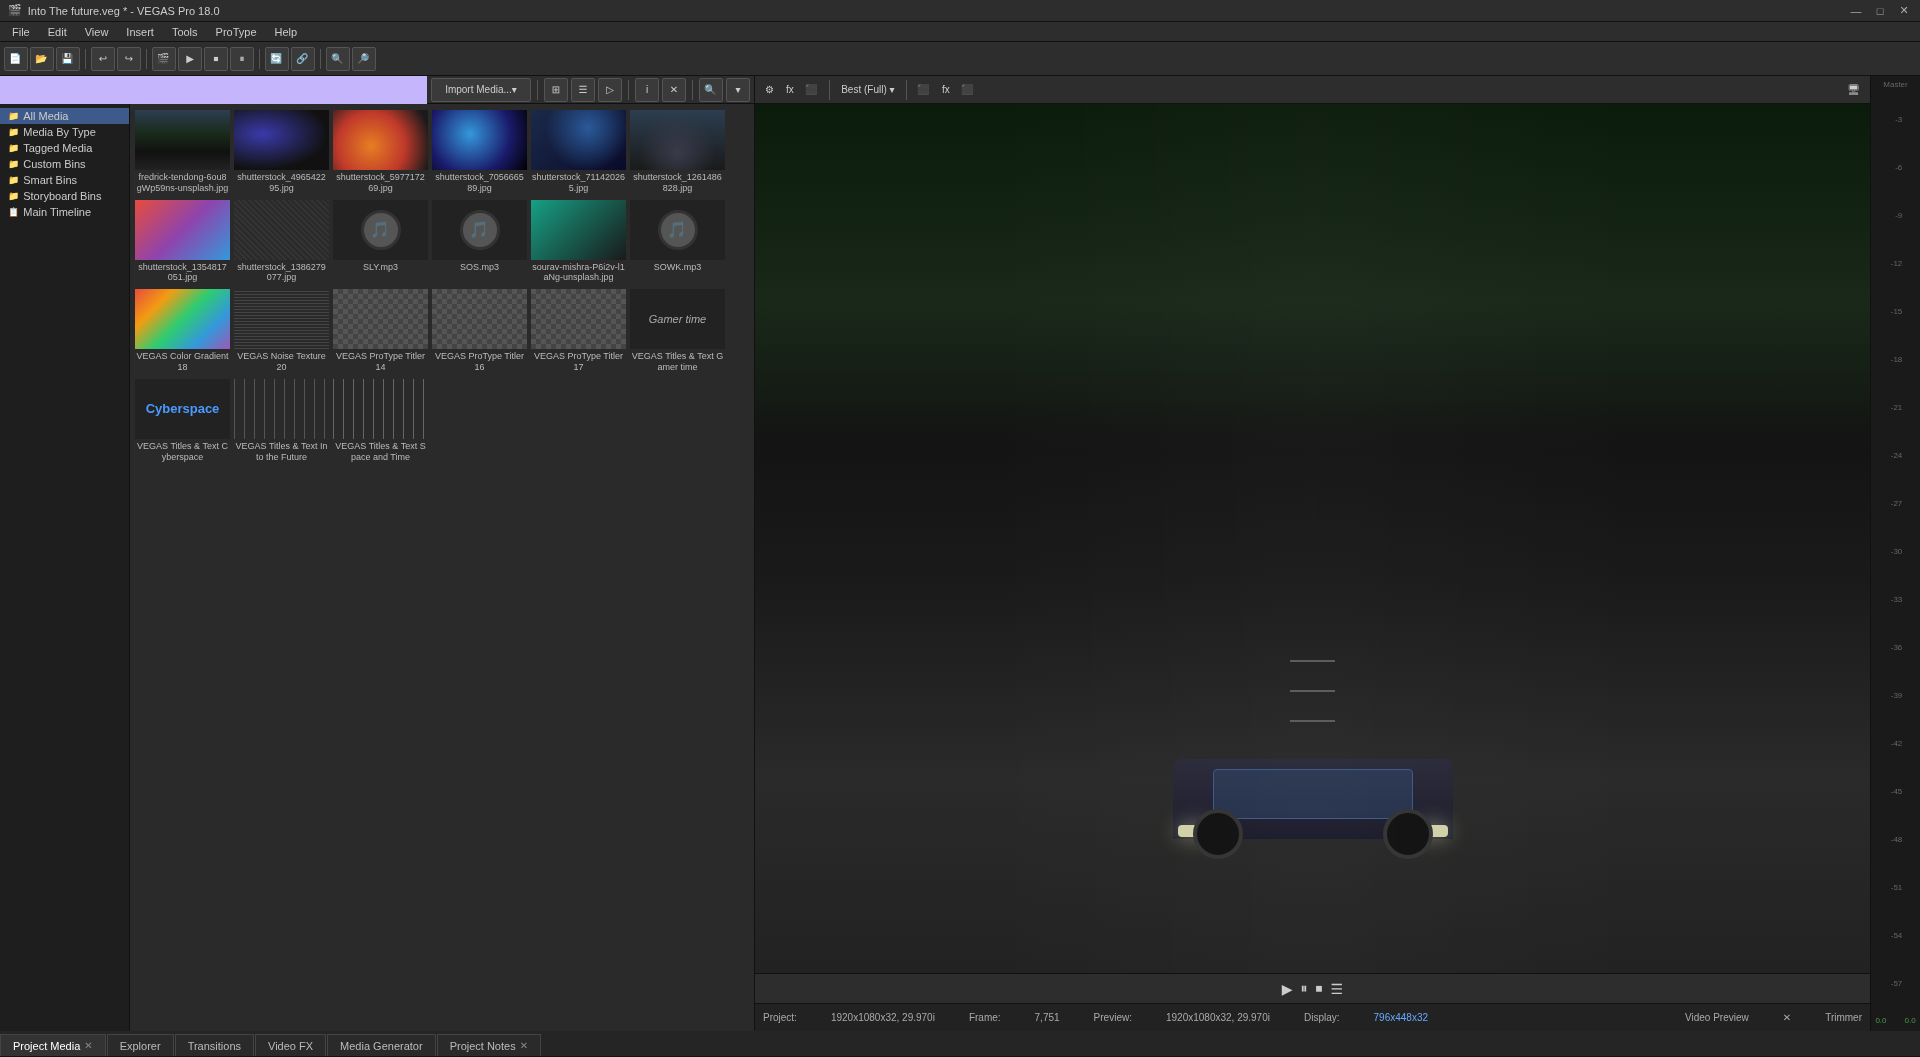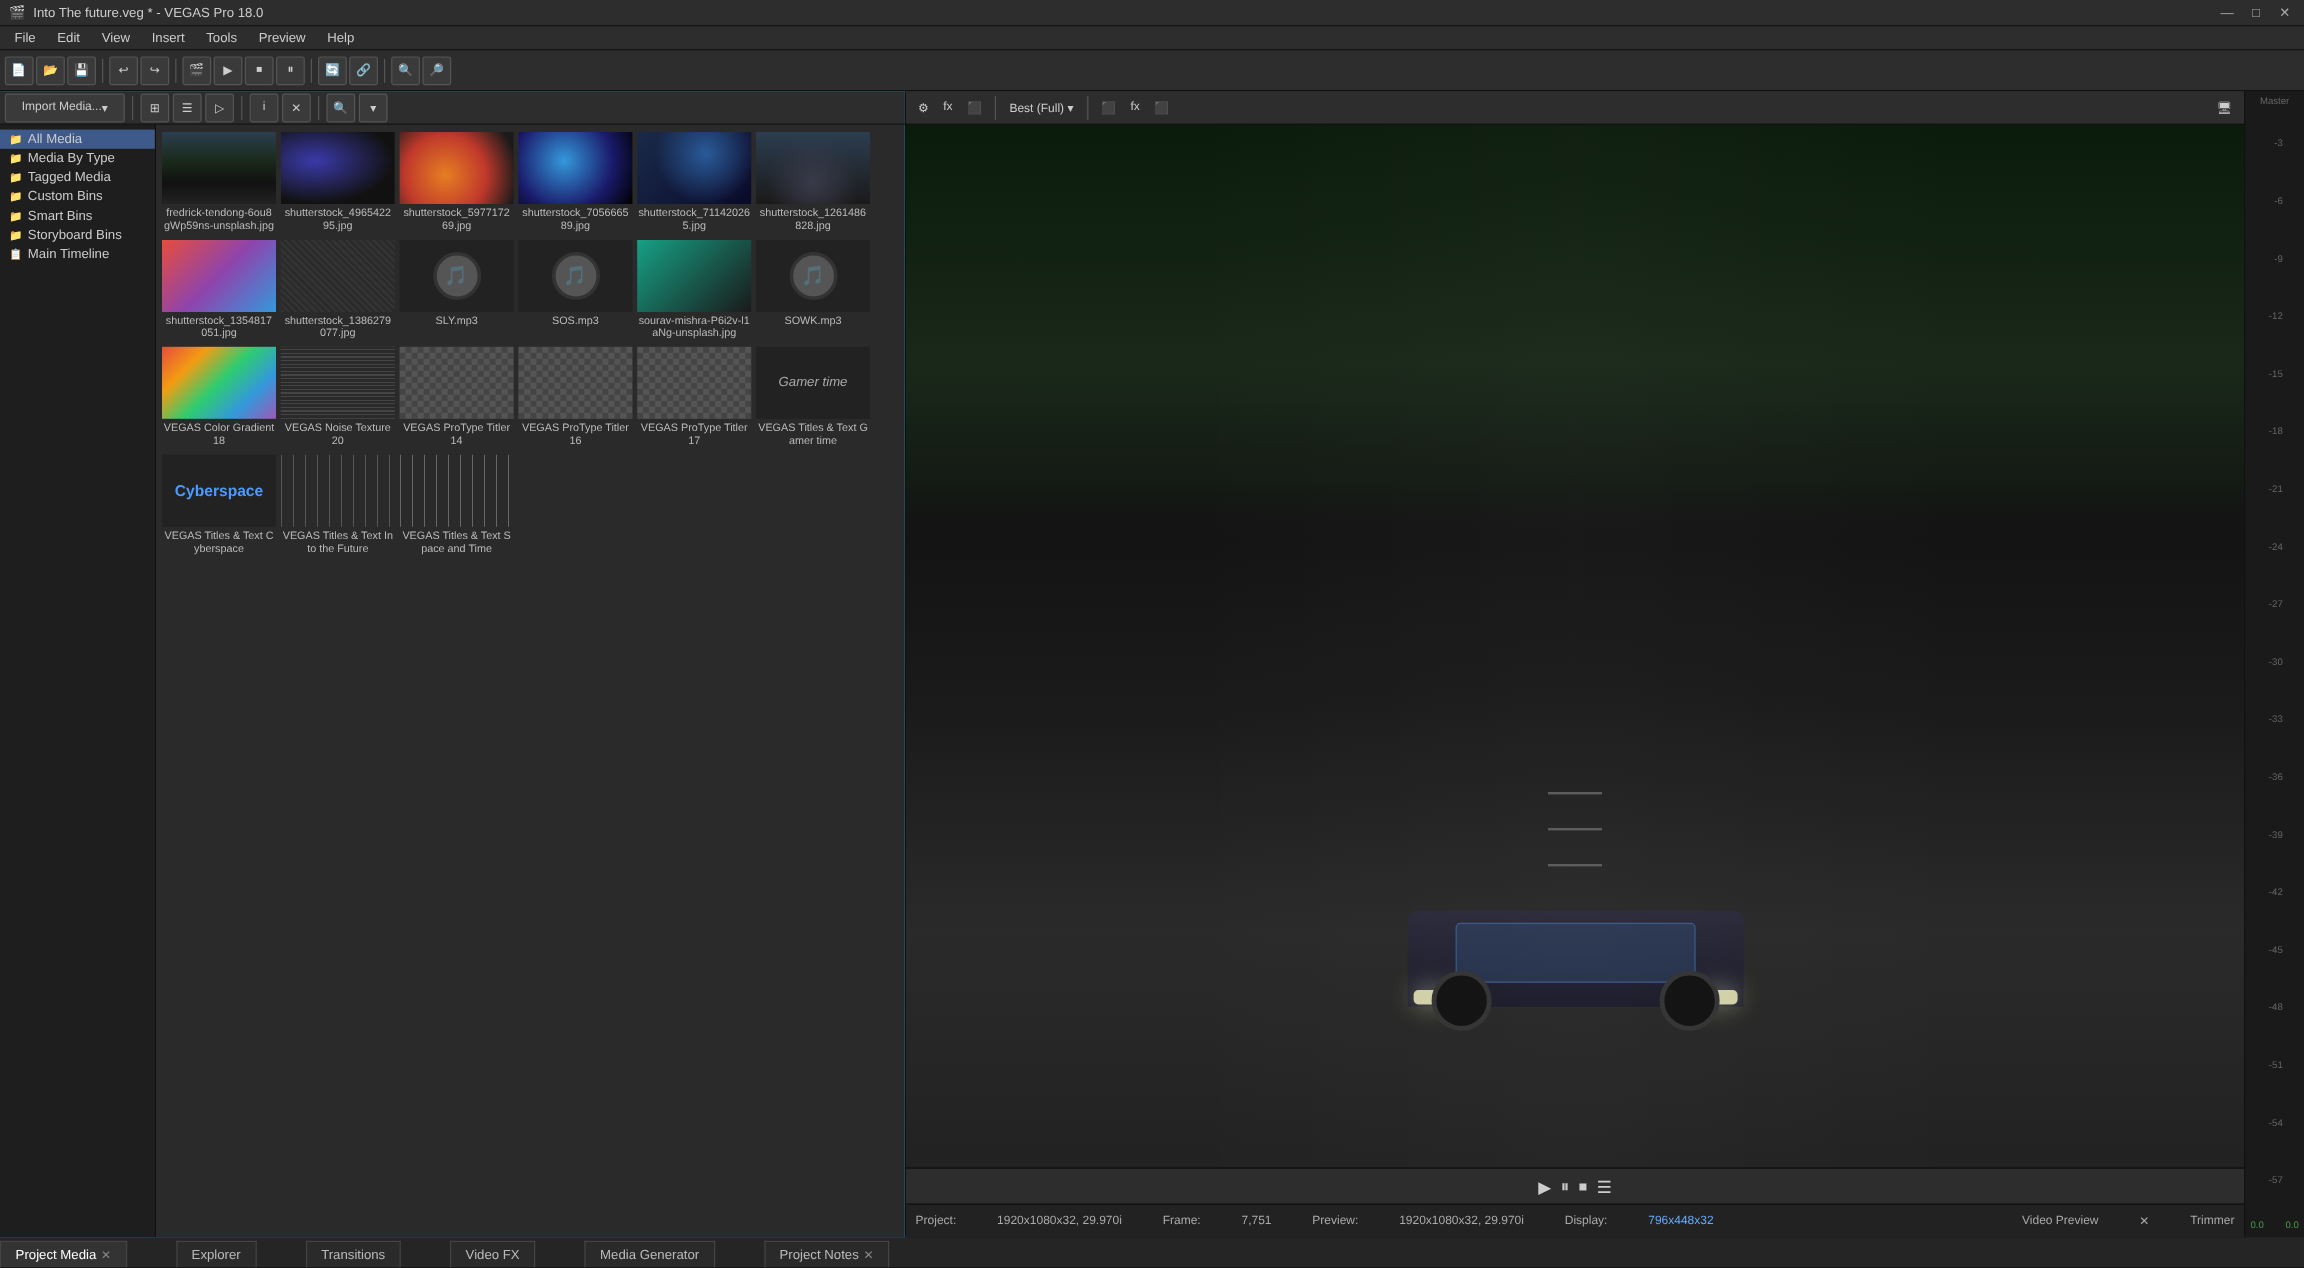--- a/index.html
+++ b/index.html
@@ -17,21 +17,21 @@
 
     
     #toolbar { height: 34px; background: #2d2d2d; display: flex; align-items: center; padding: 0 4px; gap: 2px; border-bottom: 1px solid #111; }
     .tb-btn { height: 24px; min-width: 24px; display: flex; align-items: center; justify-content: center; background: #3a3a3a; border: 1px solid #555; border-radius: 2px; cursor: pointer; font-size: 10px; color: #ccc; padding: 0 4px; }
     .tb-sep { width: 1px; height: 20px; background: #555; margin: 0 3px; }
 
     
     #main { display: flex; height: calc(1057px - 22px - 20px - 34px - 26px); }
 
     
-    #left-panel { width: 755px; display: flex; flex-direction: column; background: #0ea5e9; border-right: 1px solid #111; }
+    #left-panel { width: 755px; display: flex; flex-direction: column; background: #c4b5fd; border-right: 1px solid #111; align-items: flex-end; }
 
     
     #media-toolbar { height: 28px; background: #2d2d2d; display: flex; align-items: center; padding: 0 4px; gap: 3px; border-bottom: 1px solid #111; flex-shrink: 0; }
 
     
     #media-content { display: flex; flex: 1; overflow: hidden; }
 
     
     #sidebar-tree { width: 130px; background: #1e1e1e; border-right: 1px solid #111; padding: 4px 0; font-size: 11px; flex-shrink: 0; }
     .tree-item { padding: 2px 8px; cursor: pointer; white-space: nowrap; overflow: hidden; text-overflow: ellipsis; display: flex; align-items: center; gap: 4px; }
@@ -52,21 +52,21 @@
     #preview-video { flex: 1; background: #000; position: relative; display: flex; align-items: center; justify-content: center; overflow: hidden; }
 
     
     #preview-controls { height: 30px; background: #2d2d2d; display: flex; align-items: center; justify-content: center; gap: 8px; border-top: 1px solid #111; }
     .ctrl-btn { font-size: 14px; color: #ccc; cursor: pointer; }
 
     
     #preview-info { height: 28px; background: #222; display: flex; align-items: center; padding: 0 8px; gap: 34px; font-size: 10px; color: #aaa; border-top: 1px solid #111; }
 
     
-    #tabs-area { height: 26px; background: #252525; display: flex; align-items: flex-end; border-bottom: 1px solid #111; gap: 40px; }
+    #tabs-area { height: 26px; background: #252525; display: flex; align-items: flex-end; border-bottom: 1px solid #111; }
     .tab { height: 22px; padding: 0 12px; background: #2a2a2a; border: 1px solid #444; border-bottom: none; cursor: pointer; display: flex; align-items: center; gap: 4px; font-size: 11px; color: #bbb; margin-right: 1px; }
     .tab.active { background: #333; color: #fff; }
     .tab-close { font-size: 10px; color: #888; cursor: pointer; }
 
     
     ::-webkit-scrollbar { width: 8px; height: 8px; }
     ::-webkit-scrollbar-track { background: #1a1a1a; }
     ::-webkit-scrollbar-thumb { background: #444; border-radius: 4px; }
 
     
@@ -95,21 +95,21 @@
     <div class="title-btn">✕</div>
   </div>
 </div>
 
 <div id="menubar">
   <span class="menu-item">File</span>
   <span class="menu-item">Edit</span>
   <span class="menu-item">View</span>
   <span class="menu-item">Insert</span>
   <span class="menu-item">Tools</span>
-  <span class="menu-item">Preview</span>
+  <span class="menu-item">ProType</span>
   <span class="menu-item">Help</span>
 </div>
 
 <div id="toolbar">
   <div class="tb-btn">📄</div>
   <div class="tb-btn">📂</div>
   <div class="tb-btn">💾</div>
   <div class="tb-sep"></div>
   <div class="tb-btn">↩</div>
   <div class="tb-btn">↪</div>

